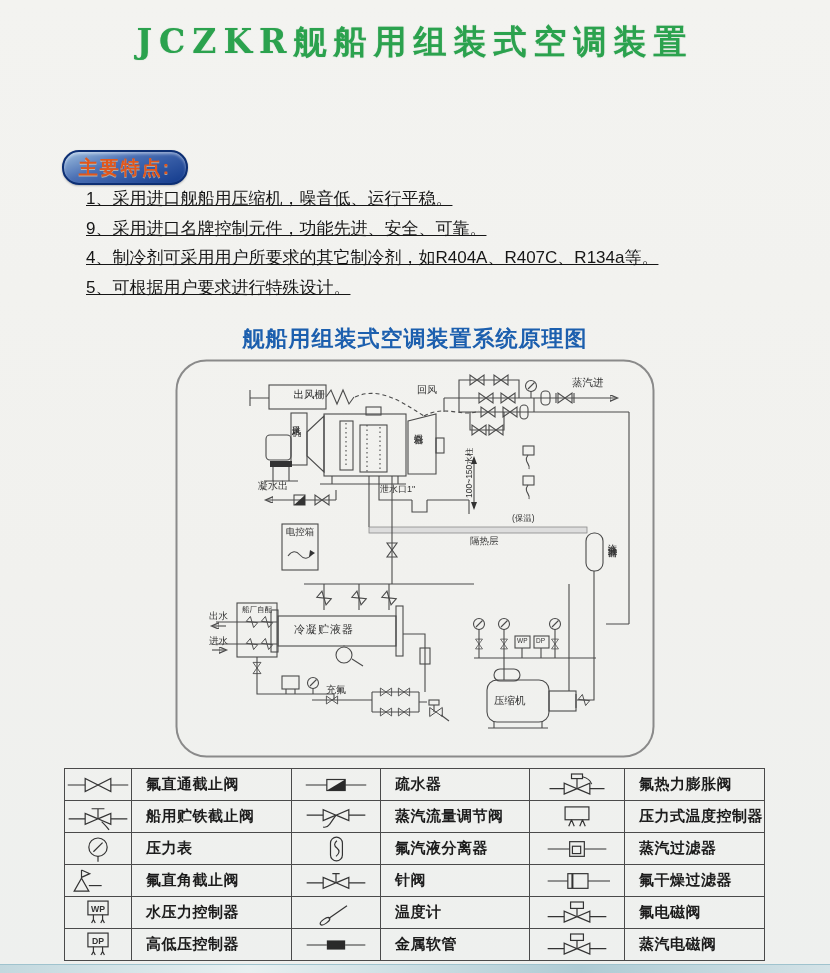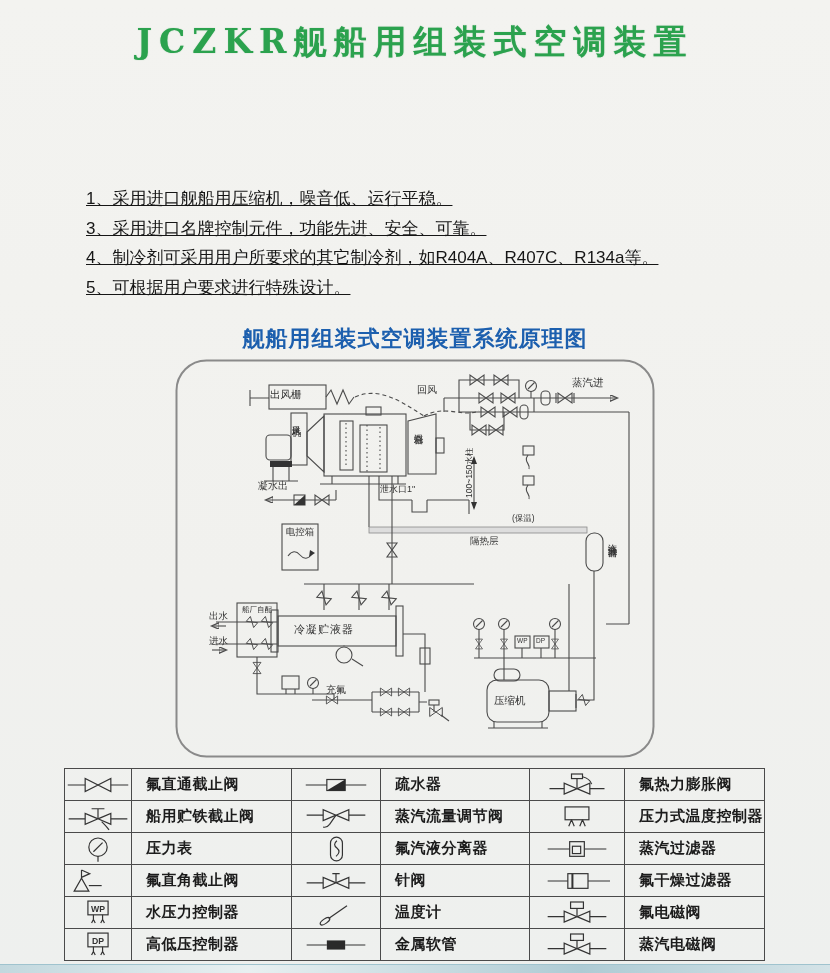--- a/index.html
+++ b/index.html
@@ -42,24 +42,27 @@
         border-top:1px solid #9fc3ce;}
 </style>
 </head>
 <body>
 
 <div class="page">
 
   <h1 class="page-title">JCZKR舰船用组装式空调装置</h1>
 
 
+  <div class="badge">
+    <span>主要特点:</span>
+  </div>
 
   <ul class="features">
     <li>1、采用进口舰船用压缩机，噪音低、运行平稳。</li>
-    <li>3、采用进口名牌控制元件，功能先进、安全、可靠。</li>
+    <li>9、采用进口名牌控制元件，功能先进、安全、可靠。</li>
     <li>4、制冷剂可采用用户所要求的其它制冷剂，如R404A、R407C、R134a等。</li>
     <li>5、可根据用户要求进行特殊设计。</li>
   </ul>
 
   <h2 class="diagram-title">舰船用组装式空调装置系统原理图</h2>
 
   <div class="diagram">
     <svg class="schem" viewBox="0 0 482 402">
       <defs>
         <marker id="arr" markerWidth="9" markerHeight="8" refX="6.5" refY="3" orient="auto">
@@ -205,21 +208,21 @@
 
       <path d="M330,300 v22 M395,333 V226"></path>
       <rect x="313" y="322" width="62" height="42" rx="10"></rect>
       <rect x="320" y="311" width="26" height="12" rx="6"></rect>
       <rect x="375" y="333" width="27" height="20"></rect>
       <path d="M402,336 v14"></path>
       <use href="#va" transform="translate(410,342) scale(0.8)"></use>
       <path d="M320,364 v6 M368,364 v6 M314,370 h60"></path>
     </svg>
 
-    <div class="dlabel" style="left:96px;top:31px;width:55px;text-align:left;font-size:10.5px;">出风栅</div>
+    <div class="dlabel" style="left:96px;top:31px;width:55px;text-align:right;font-size:10.5px;">出风栅</div>
     <div class="dlabel vert" style="left:118px;top:60px;font-size:9.5px;">送风机</div>
     <div class="dlabel vert" style="left:240px;top:68px;font-size:9.5px;">混合箱</div>
     <div class="dlabel" style="left:243px;top:27px;">回风</div>
     <div class="dlabel" style="left:398px;top:19px;font-size:10.5px;">蒸汽进</div>
     <div class="dlabel" style="left:84px;top:123px;">凝水出</div>
     <div class="dlabel" style="left:206px;top:127px;font-size:9px;">泄水口1"</div>
     <div class="dlabel" style="left:291px;top:140px;font-size:8.5px;transform:rotate(-90deg);transform-origin:0 0;">100~150水柱</div>
     <div class="dlabel" style="left:111px;top:169px;width:30px;text-align:center;font-size:9.5px;">电控箱</div>
     <div class="dlabel" style="left:310px;top:156px;font-size:8.5px;padding-left:28px;">(保温)</div>
     <div class="dlabel" style="left:296px;top:178px;font-size:9.5px;">隔热层</div>

